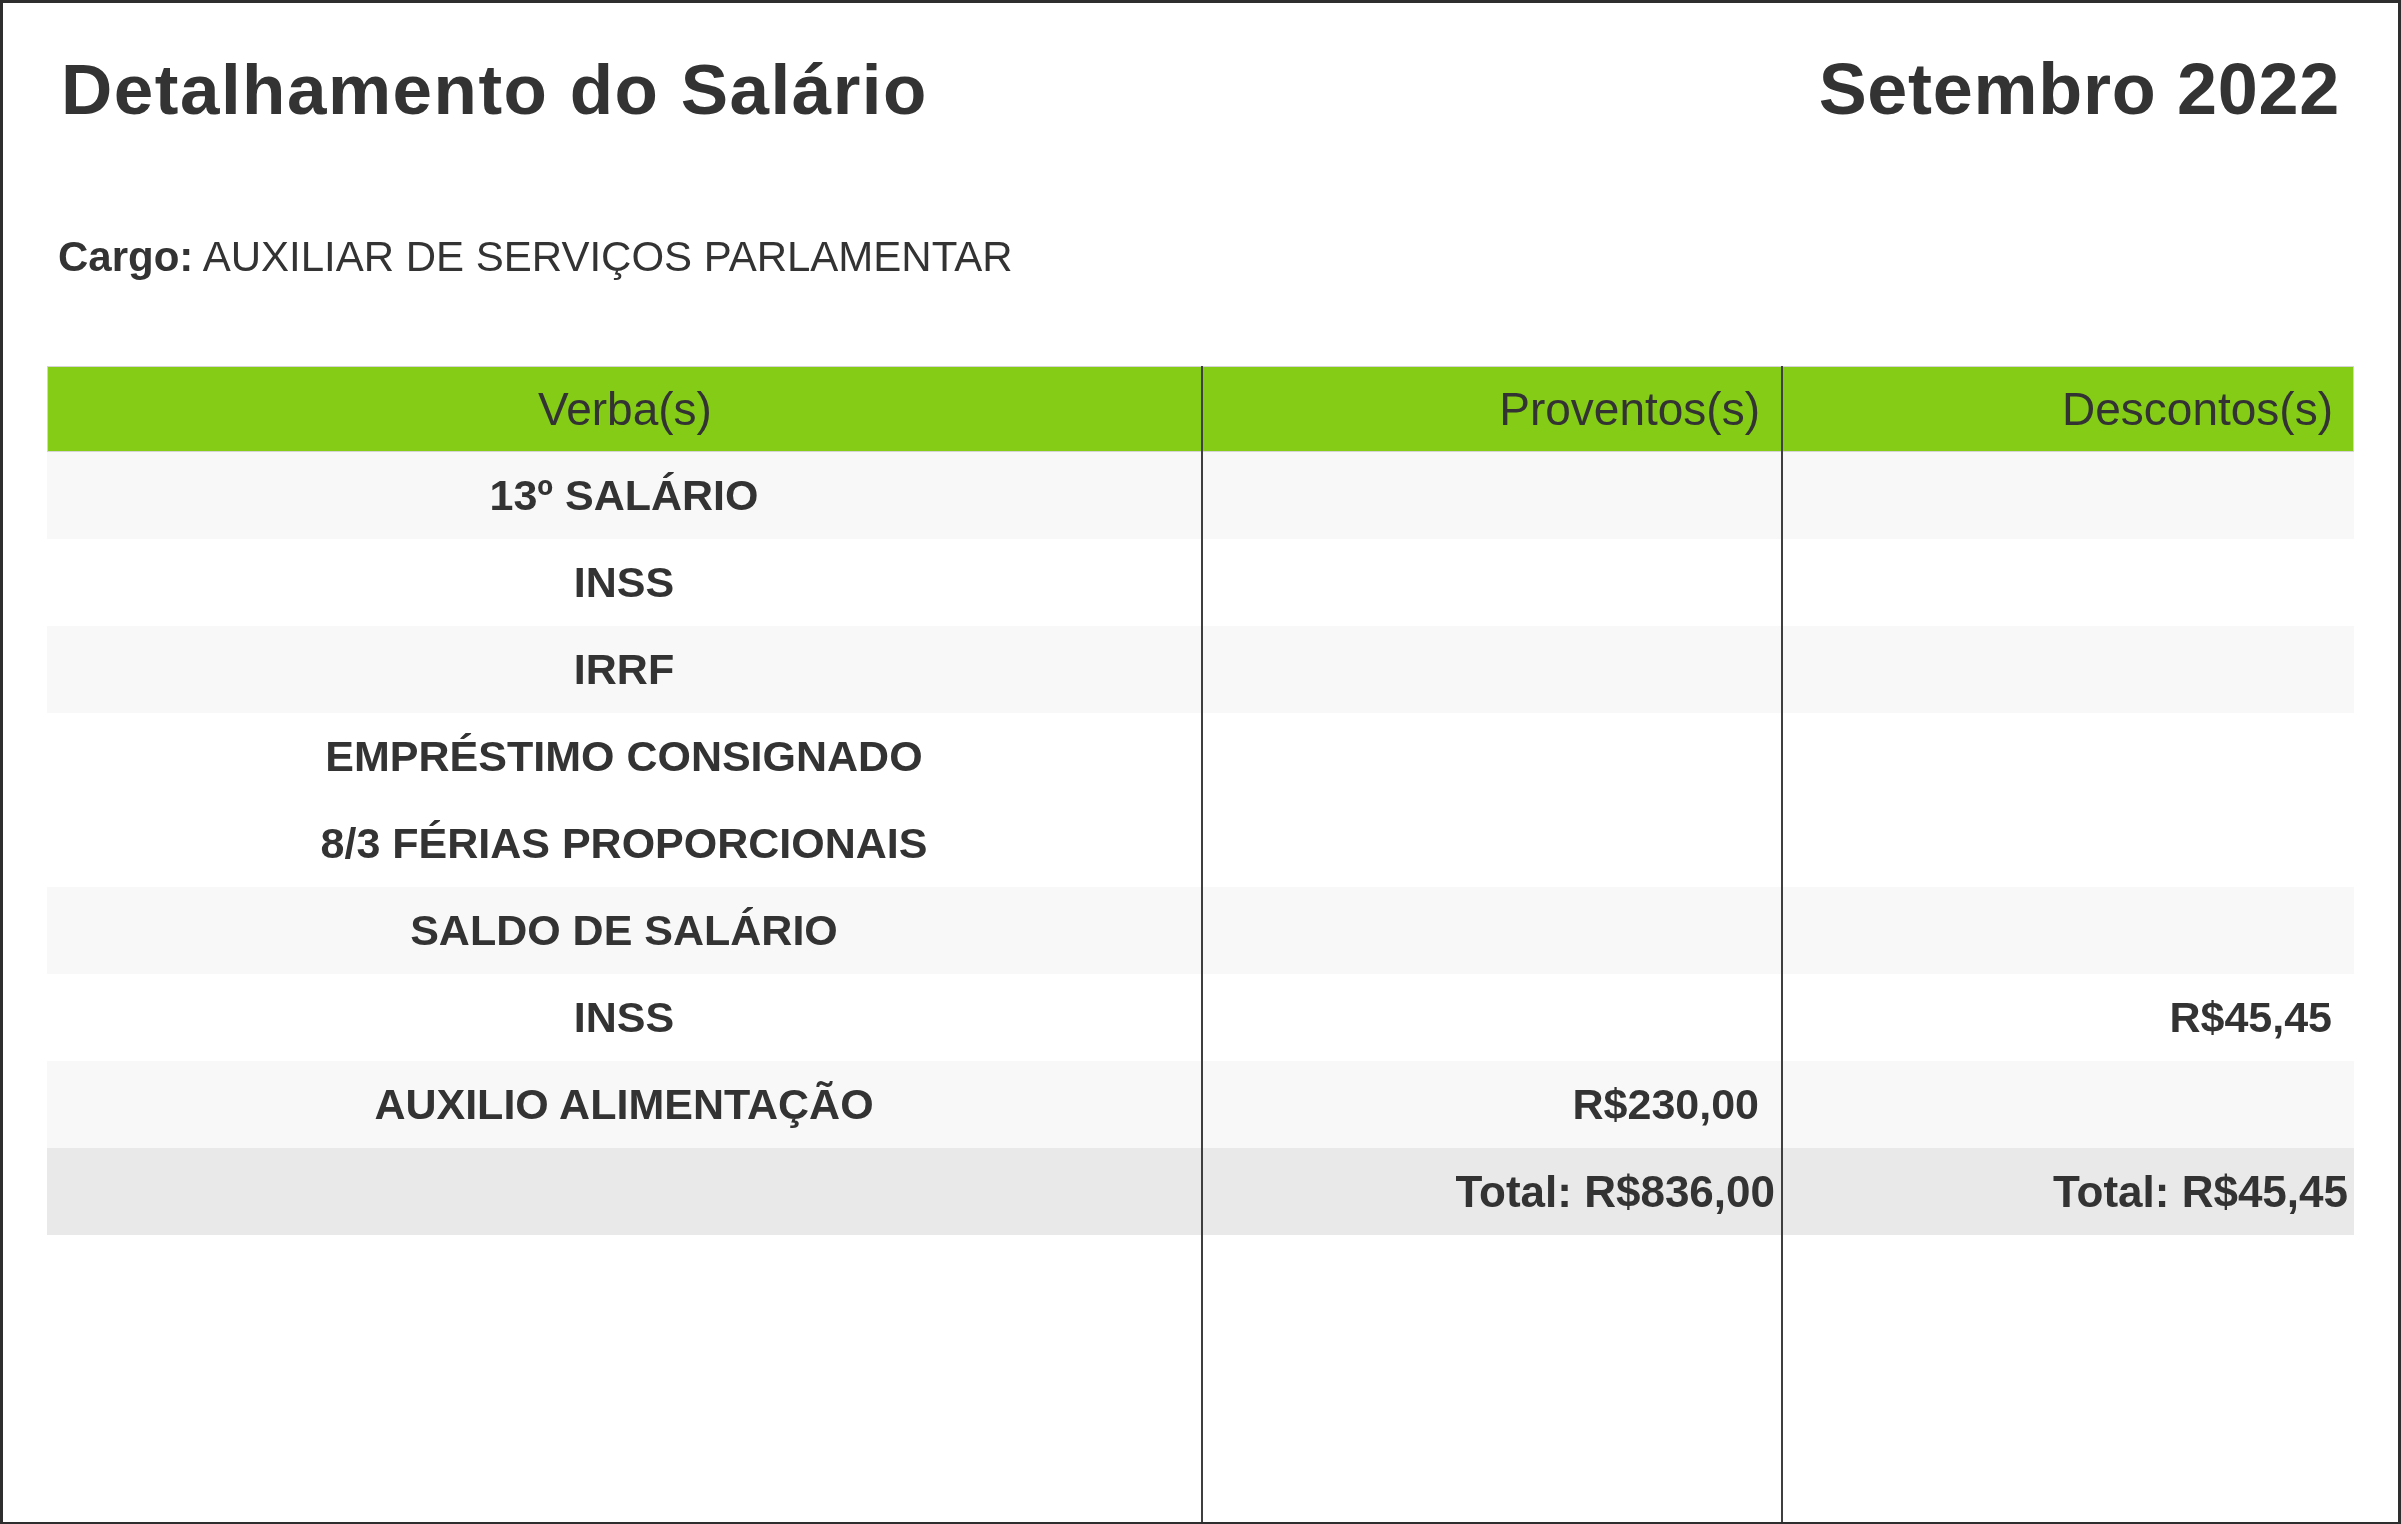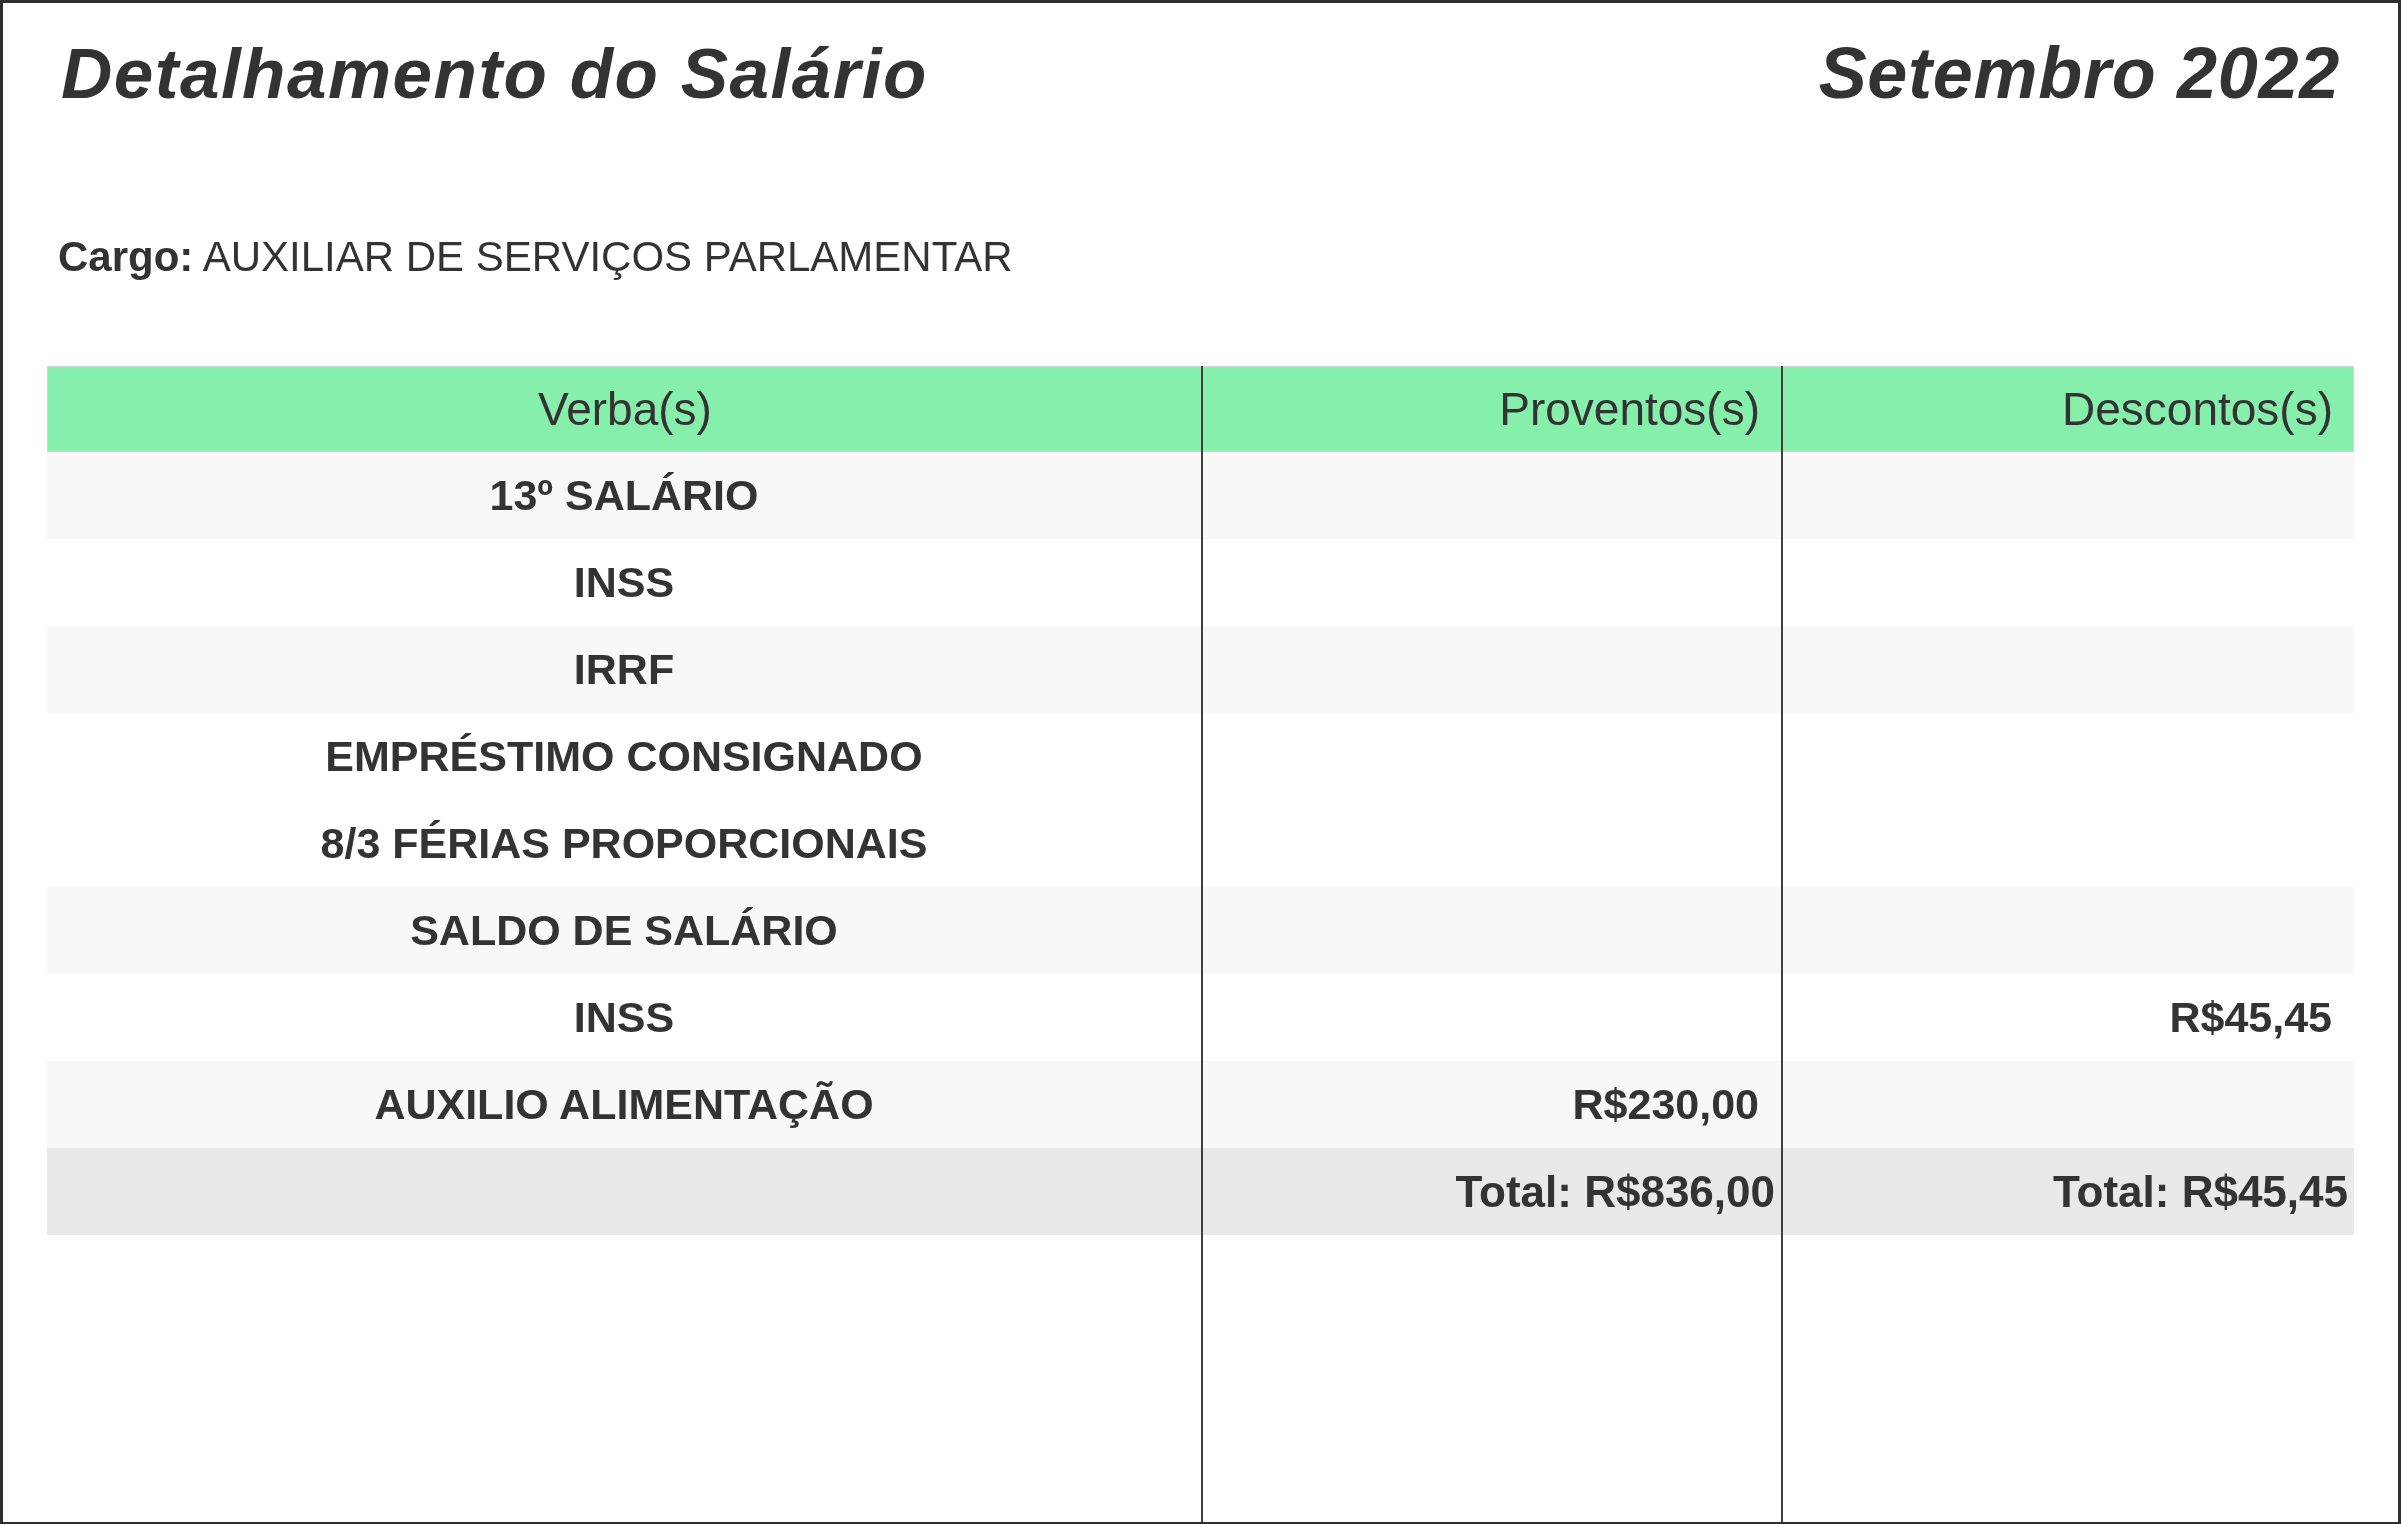--- a/index.html
+++ b/index.html
@@ -7,24 +7,23 @@
     width:2401px;height:1525px;position:relative;overflow:hidden;
     font-family:"Liberation Sans", sans-serif;color:#333333;
     -webkit-font-smoothing:antialiased;
   }
   .page{
     position:absolute;inset:0;box-sizing:border-box;
     border:3px solid #2e2e2e;background:#ffffff;
   }
   
   .top-bar{
-    position:absolute;left:0;right:0;top:30px;
+    position:absolute;left:0;right:0;top:46px;
     display:flex;justify-content:space-between;align-items:flex-start;
     padding:0 58px;
-    font-style:italic;
   }
   .doc-title{
     font-size:71px;font-weight:bold;letter-spacing:1.5px;line-height:81px;
     white-space:nowrap;
   }
   .doc-period{
     font-size:72px;font-weight:bold;letter-spacing:0.7px;line-height:81px;
     white-space:nowrap;
   }
   
@@ -41,21 +40,21 @@
   .v-divider{
     position:absolute;top:0;bottom:0;width:2.2px;background:#3f3f3f;z-index:2;
   }
   .v-divider.d1{left:1154px;}
   .v-divider.d2{left:1734px;}
   .t-row{
     display:grid;grid-template-columns:1154px 580px 573px;
     align-items:stretch;position:relative;z-index:1;
   }
   .t-row.thead{
-    height:86px;background:#86efac;box-sizing:border-box;
+    height:86px;background:#84cc16;box-sizing:border-box;
     border:0.7px solid #d4d4d4;
   }
   .t-row.tbody{height:87px;}
   .t-row.tbody.alt{background:#f8f8f8;}
   .t-row.tfoot{height:87px;background:#e9e9e9;}
   .cell{
     display:flex;align-items:center;min-width:0;
   }
   .cell.c-center{justify-content:center;}
   .cell.c-right{justify-content:flex-end;padding-right:22px;box-sizing:border-box;}

